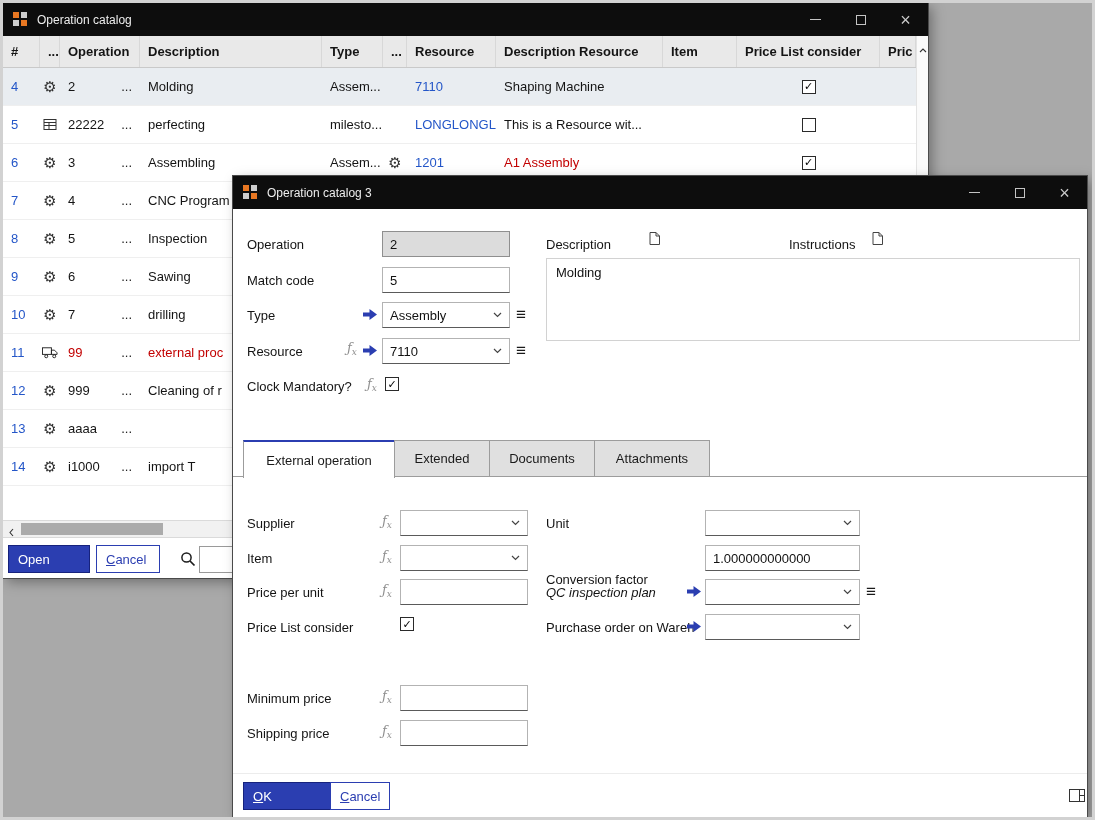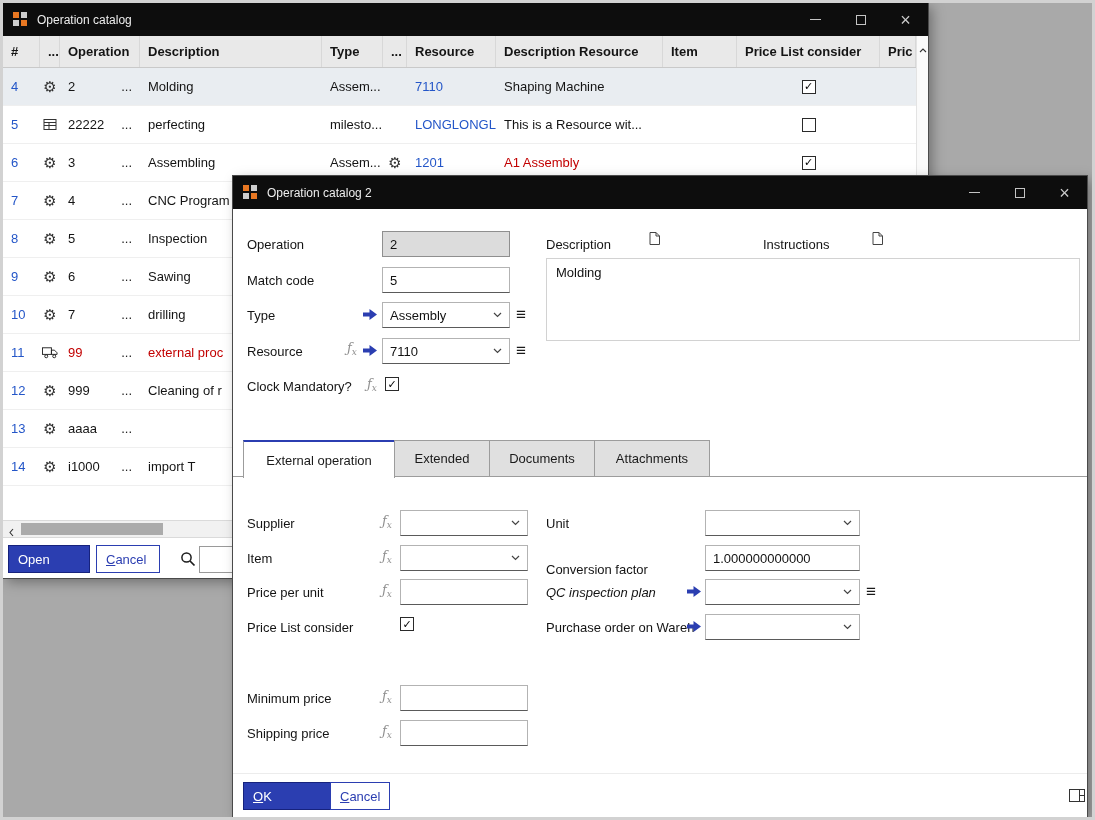--- a/index.html
+++ b/index.html
@@ -415,21 +415,21 @@
   </div>
 
   <div class="window dialog">
     <div class="titlebar">
       <span class="logo">
           <i></i>
           <i></i>
           <i></i>
           <i></i>
         </span>
-      <span class="wtitle">Operation catalog 2</span>
+      <span class="wtitle">Operation catalog 3</span>
       <div class="win-controls">
         <div class="win-btn">
             <span class="glyph-min"></span>
           </div>
         <div class="win-btn">
             <span class="glyph-max"></span>
           </div>
         <div class="win-btn">
             <span class="glyph-close">×</span>
           </div>
@@ -475,21 +475,21 @@
     <span class="abs fx" style="left:134px;top:200px;">ƒ<b>x</b></span>
     <span class="checkbox abs" style="left:152px;top:201px;">✓</span>
 
     <span class="lbl" style="left:313px;top:61px;">Description</span>
     <span class="abs" style="left:416px;top:56px;">
       <svg width="11" height="13" viewBox="0 0 11 13">
           <path d="M1 .5h6L10.5 4v8.5H1z" fill="#fff" stroke="#444"></path>
           <path d="M7 .5V4h3.5" fill="none" stroke="#444"></path>
         </svg>
     </span>
-    <span class="lbl" style="left:530px;top:61px;">Instructions</span>
+    <span class="lbl" style="left:556px;top:61px;">Instructions</span>
     <span class="abs" style="left:639px;top:56px;">
       <svg width="11" height="13" viewBox="0 0 11 13">
           <path d="M1 .5h6L10.5 4v8.5H1z" fill="#fff" stroke="#444"></path>
           <path d="M7 .5V4h3.5" fill="none" stroke="#444"></path>
         </svg>
     </span>
     <div class="textarea" style="left:313px;top:82px;width:534px;height:83px;">
       <span>Molding</span>
     </div>
 
@@ -543,21 +543,21 @@
     <input class="inp" style="left: 167px; top: 544px; width: 128px;" value="">
 
     <span class="lbl" style="left:313px;top:340px;">Unit</span>
     <div class="dd" style="left:472px;top:334px;width:155px;">
       <span></span>
       <svg width="9" height="6" viewBox="0 0 9 6">
           <path d="M1 1l3.5 3.5L8 1" fill="none" stroke="#444" stroke-width="1.2"></path>
         </svg>
     </div>
 
-    <span class="lbl" style="left:313px;top:386px;">Conversion factor</span>
+    <span class="lbl" style="left:313px;top:396px;">Conversion factor</span>
     <input class="inp right" style="left: 472px; top: 369px; width: 155px;" value="1.000000000000">
 
     <span class="lbl" style="left:313px;top:409px;font-style:italic;">QC inspection plan</span>
     <span class="abs" style="left:454px;top:409px;">
       <svg width="14" height="11" viewBox="0 0 14 11">
           <path class="arrow-path" d="M0 3.5h6.5V0L14 5.5 6.5 11V7.5H0z"></path>
         </svg>
     </span>
     <div class="dd" style="left:472px;top:403px;width:155px;">
       <span></span>

